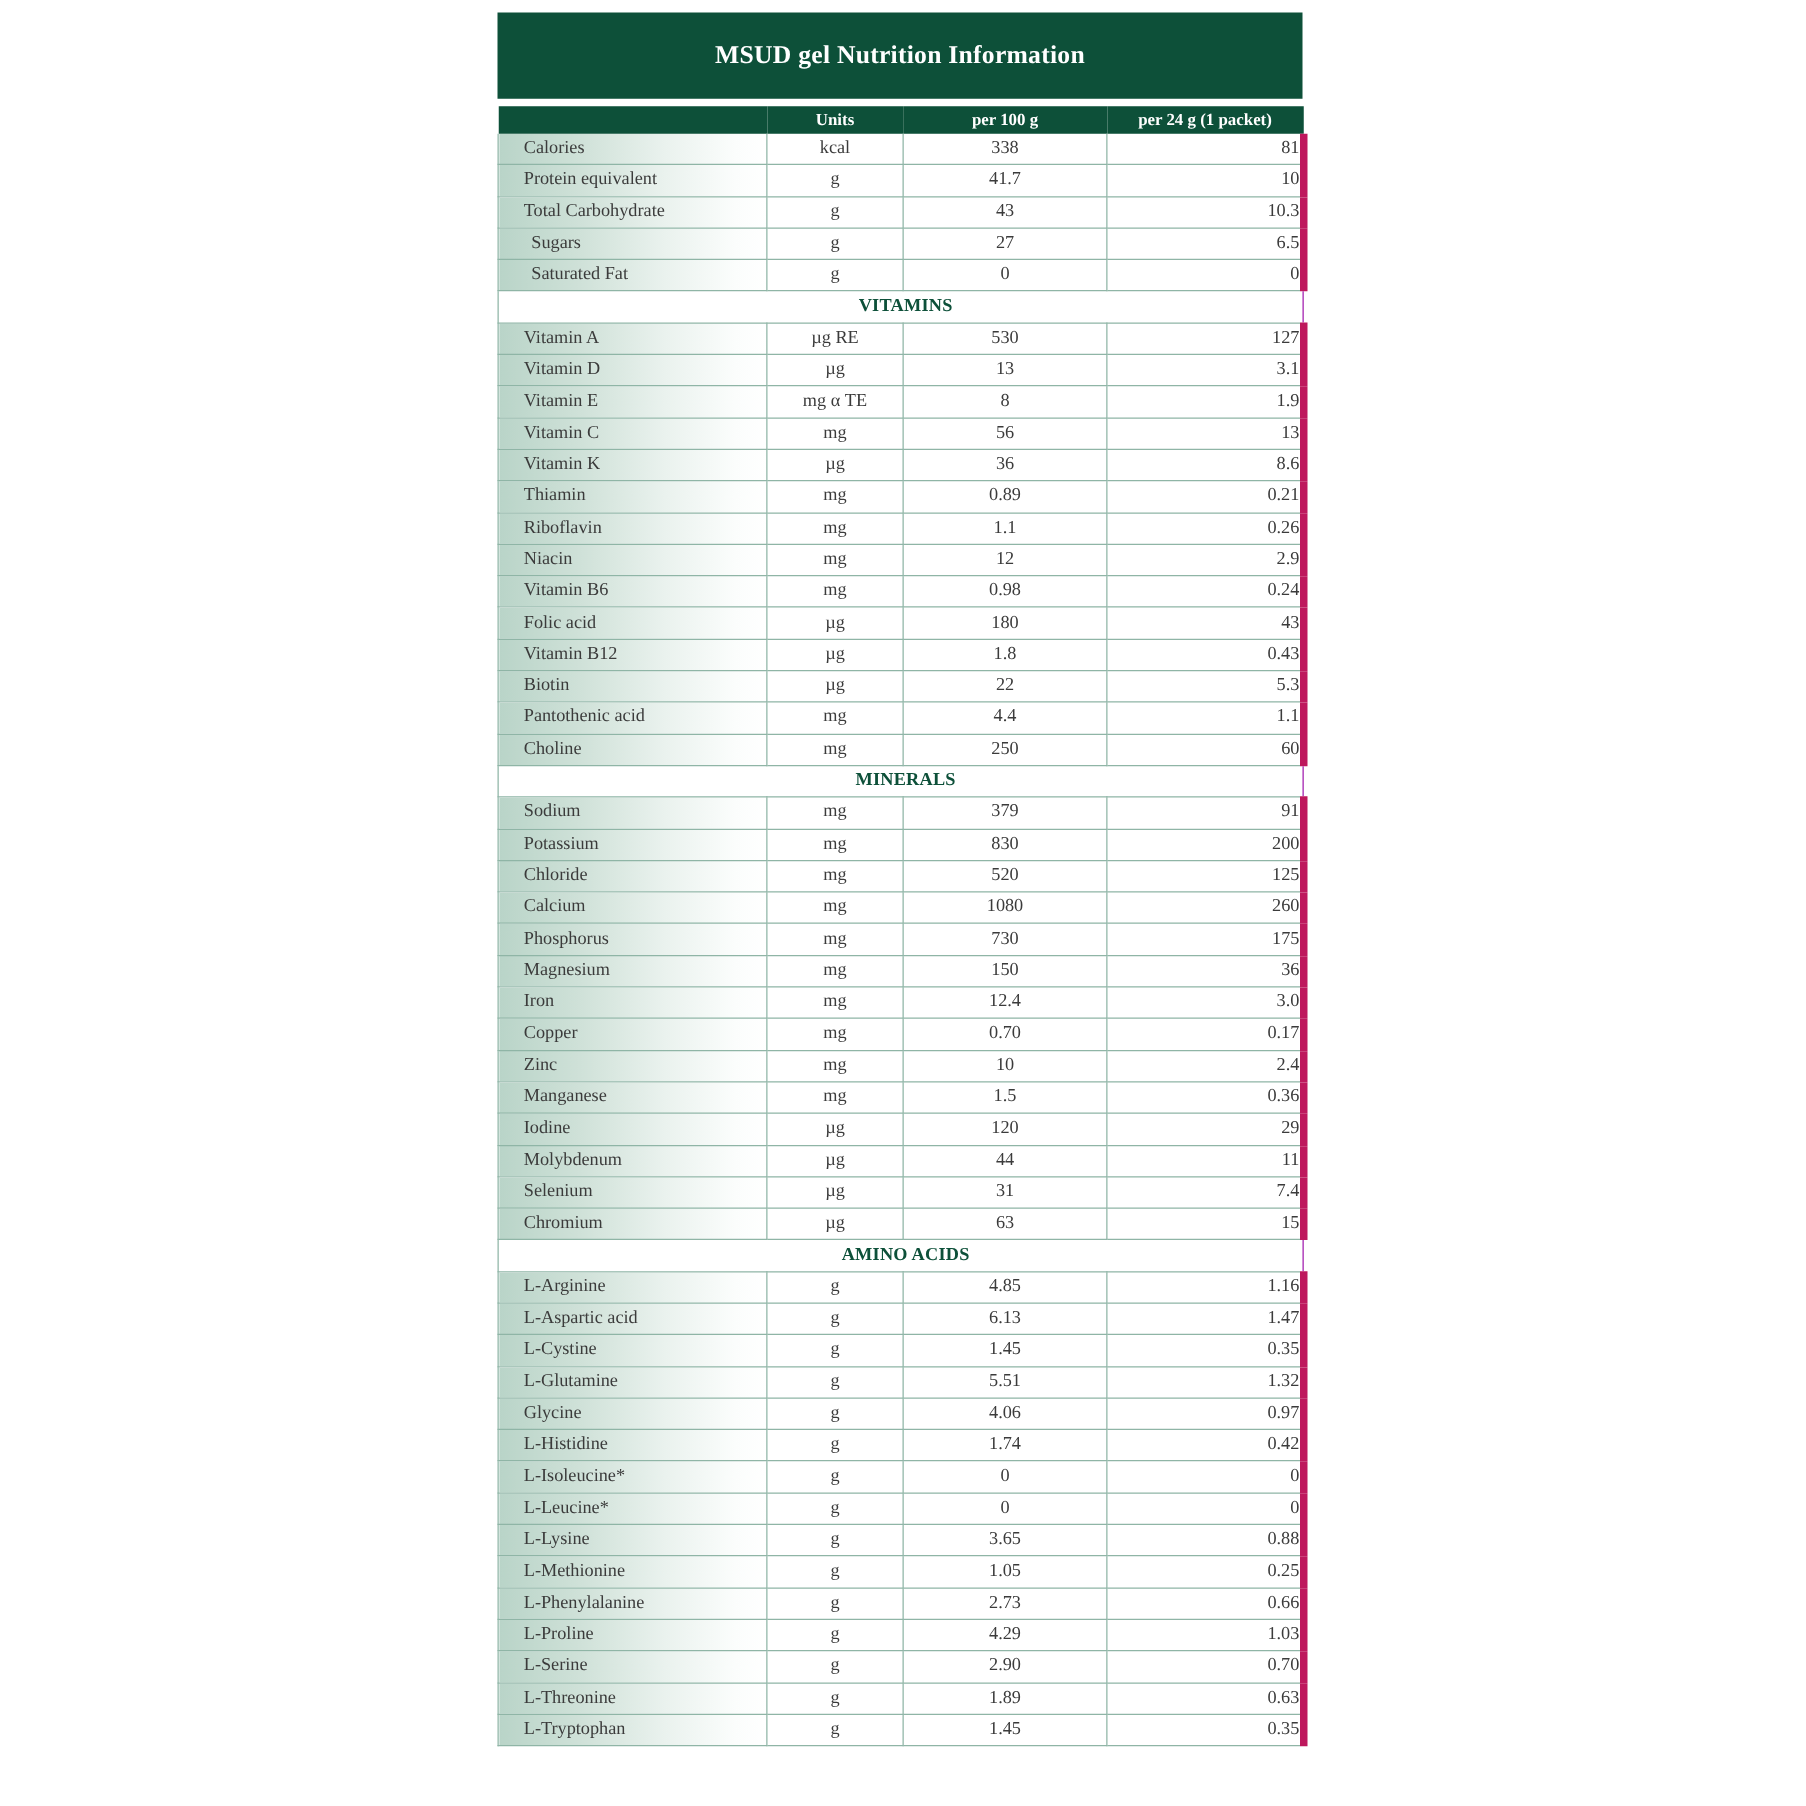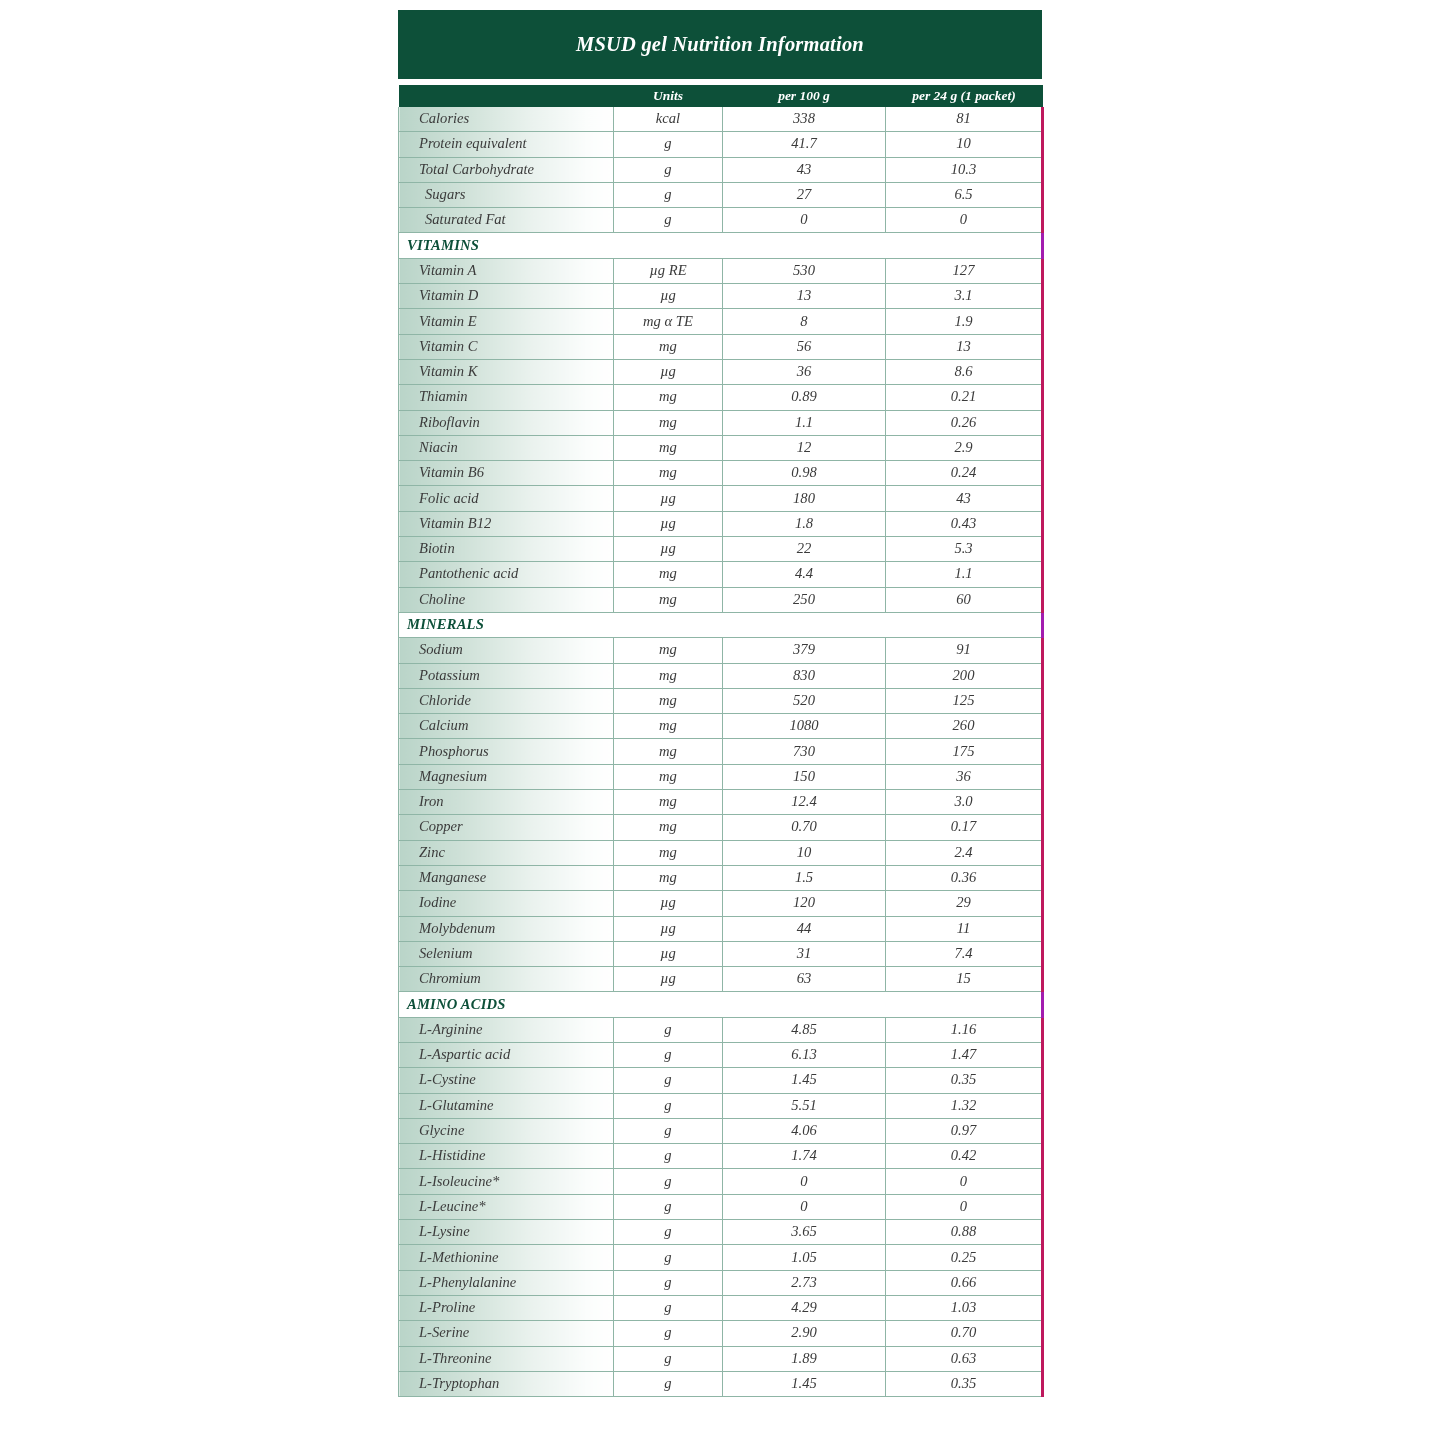--- a/index.html
+++ b/index.html
@@ -10,21 +10,20 @@
   body {
     width: 1445px;
     height: 1445px;
     font-family: "Liberation Serif", serif;
     overflow: hidden;
   }
   #page {
     position: relative;
     width: 1445px;
     height: 1445px;
-    font-style: italic;
   }
   #table-wrap {
     position: absolute;
     left: 398px;
     top: 10px;
     width: 644px;
   }
   
   #title-bar {
     background: #0d5039;
@@ -75,32 +74,32 @@
     white-space: nowrap;
     overflow: hidden;
   }
   tbody td.name {
     text-align: left;
     padding-left: 20px;
     background: linear-gradient(to right, #b9d4c8 0%, #cfe1d8 30%, #eaf2ee 62%, #fbfdfc 88%, #ffffff 100%);
     border-left: 1px solid #8fb5a6;
   }
   tbody td.name.indent { padding-left: 26px; }
-  tbody td.last { border-right: 3px solid #be185d; }
+  tbody td.last { border-right: 6px solid #be185d; text-align: right; }
 
   tr.section td {
     background: #ffffff;
-    text-align: left;
+    text-align: center;
     padding-left: 8px;
     font-weight: bold;
     font-size: 14.6px;
     color: #0d5039;
     letter-spacing: 0.2px;
     border-left: 1px solid #8fb5a6;
-    border-right: 3px solid #a21caf;
+    border-right: 1px solid #a21caf;
     border-bottom: 1px solid #8fb5a6;
     height: 23.3px;
   }
 </style>
 </head>
 <body>
 
 <div id="page">
   <div id="table-wrap">
 

